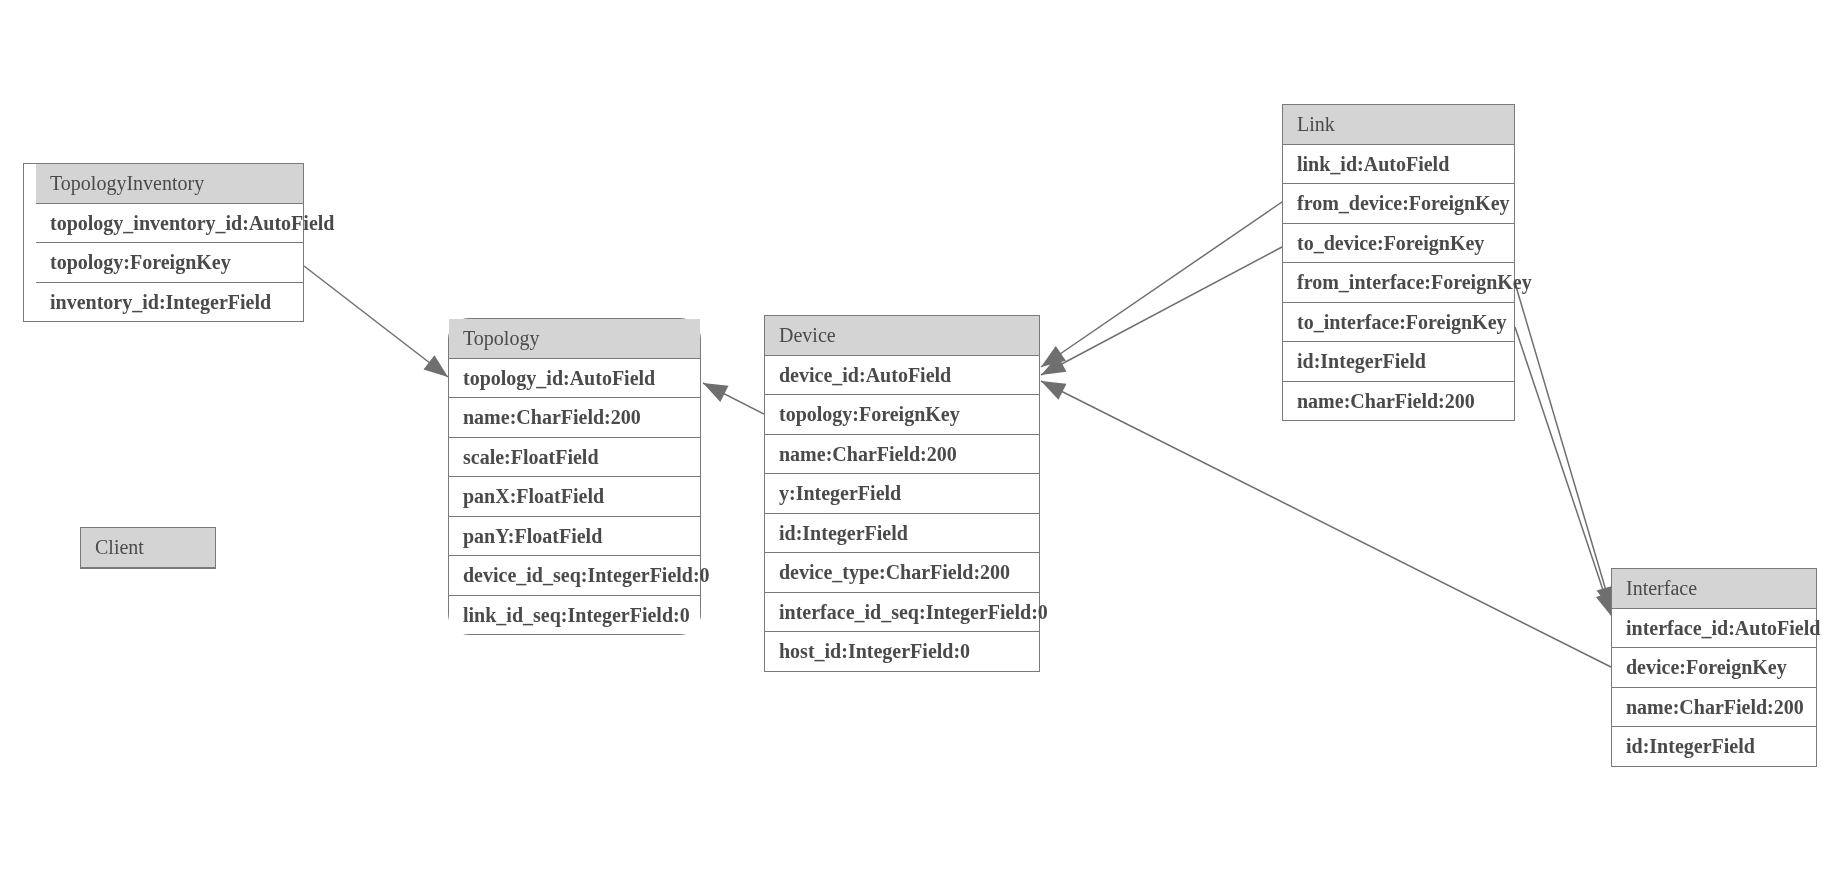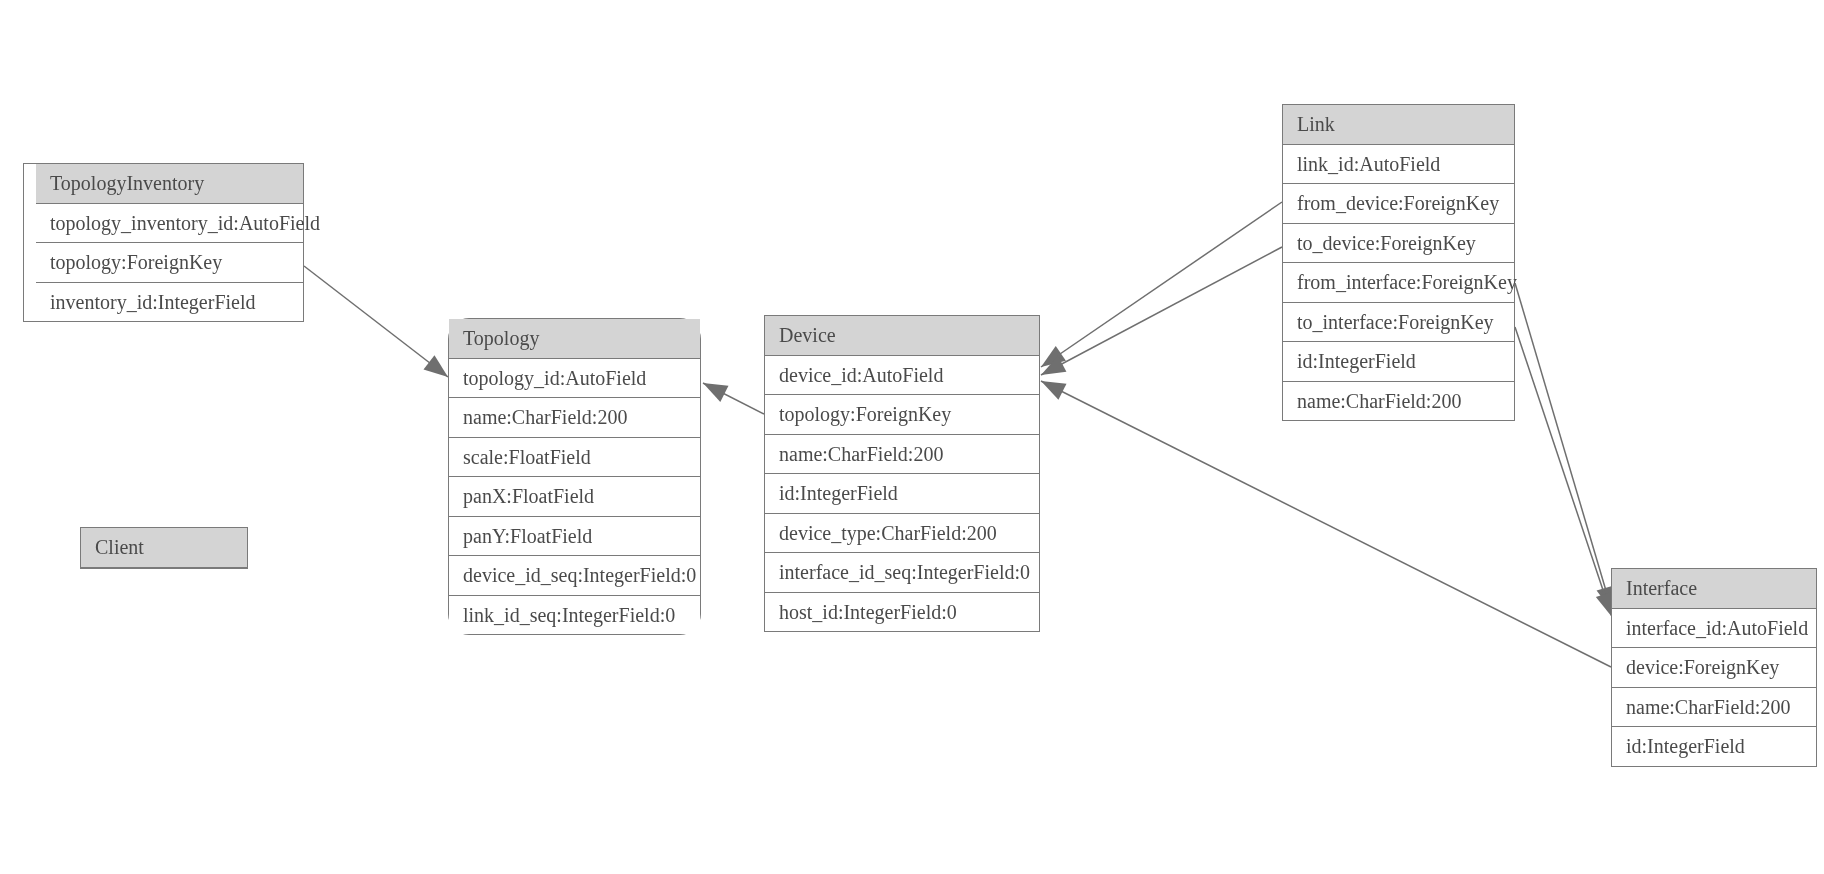--- a/index.html
+++ b/index.html
@@ -36,28 +36,29 @@
     line-height: 38.5px;
     padding: 0 14px;
     background: #d4d4d4;
     border-bottom: 1.5px solid #7a7a7a;
   }
   .entity .row {
     height: 38.5px;
     line-height: 38.5px;
     padding: 0 14px;
     background: #ffffff;
+    font-weight: bold;
   }
   .entity .row + .row {
     border-top: 1.5px solid #7a7a7a;
   }
   
   #e-topologyinventory { left: 23px;   top: 163px; width: 281px; padding-left: 12px; }
   #e-topology          { left: 448px;  top: 318px; width: 253px; border-radius: 21px; }
-  #e-client            { left: 80px;   top: 527px; width: 168px; }
+  #e-client            { left: 80px;   top: 527px; width: 136px; }
   #e-device            { left: 764px;  top: 315px; width: 276px; }
   #e-link              { left: 1282px; top: 104px; width: 233px; }
   #e-interface         { left: 1611px; top: 568px; width: 206px; }
 </style>
 </head>
 <body>
 
 <div class="canvas">
 
   <svg class="edges" viewBox="0 0 1824 874" xmlns="http://www.w3.org/2000/svg">
@@ -95,20 +96,21 @@
 
   <div class="entity" id="e-client">
     <div class="hdr">Client</div>
   </div>
 
   <div class="entity" id="e-device">
     <div class="hdr">Device</div>
     <div class="row">device_id:AutoField</div>
     <div class="row">topology:ForeignKey</div>
     <div class="row">name:CharField:200</div>
+    <div class="row">y:IntegerField</div>
     <div class="row">id:IntegerField</div>
     <div class="row">device_type:CharField:200</div>
     <div class="row">interface_id_seq:IntegerField:0</div>
     <div class="row">host_id:IntegerField:0</div>
   </div>
 
   <div class="entity" id="e-link">
     <div class="hdr">Link</div>
     <div class="row">link_id:AutoField</div>
     <div class="row">from_device:ForeignKey</div>

